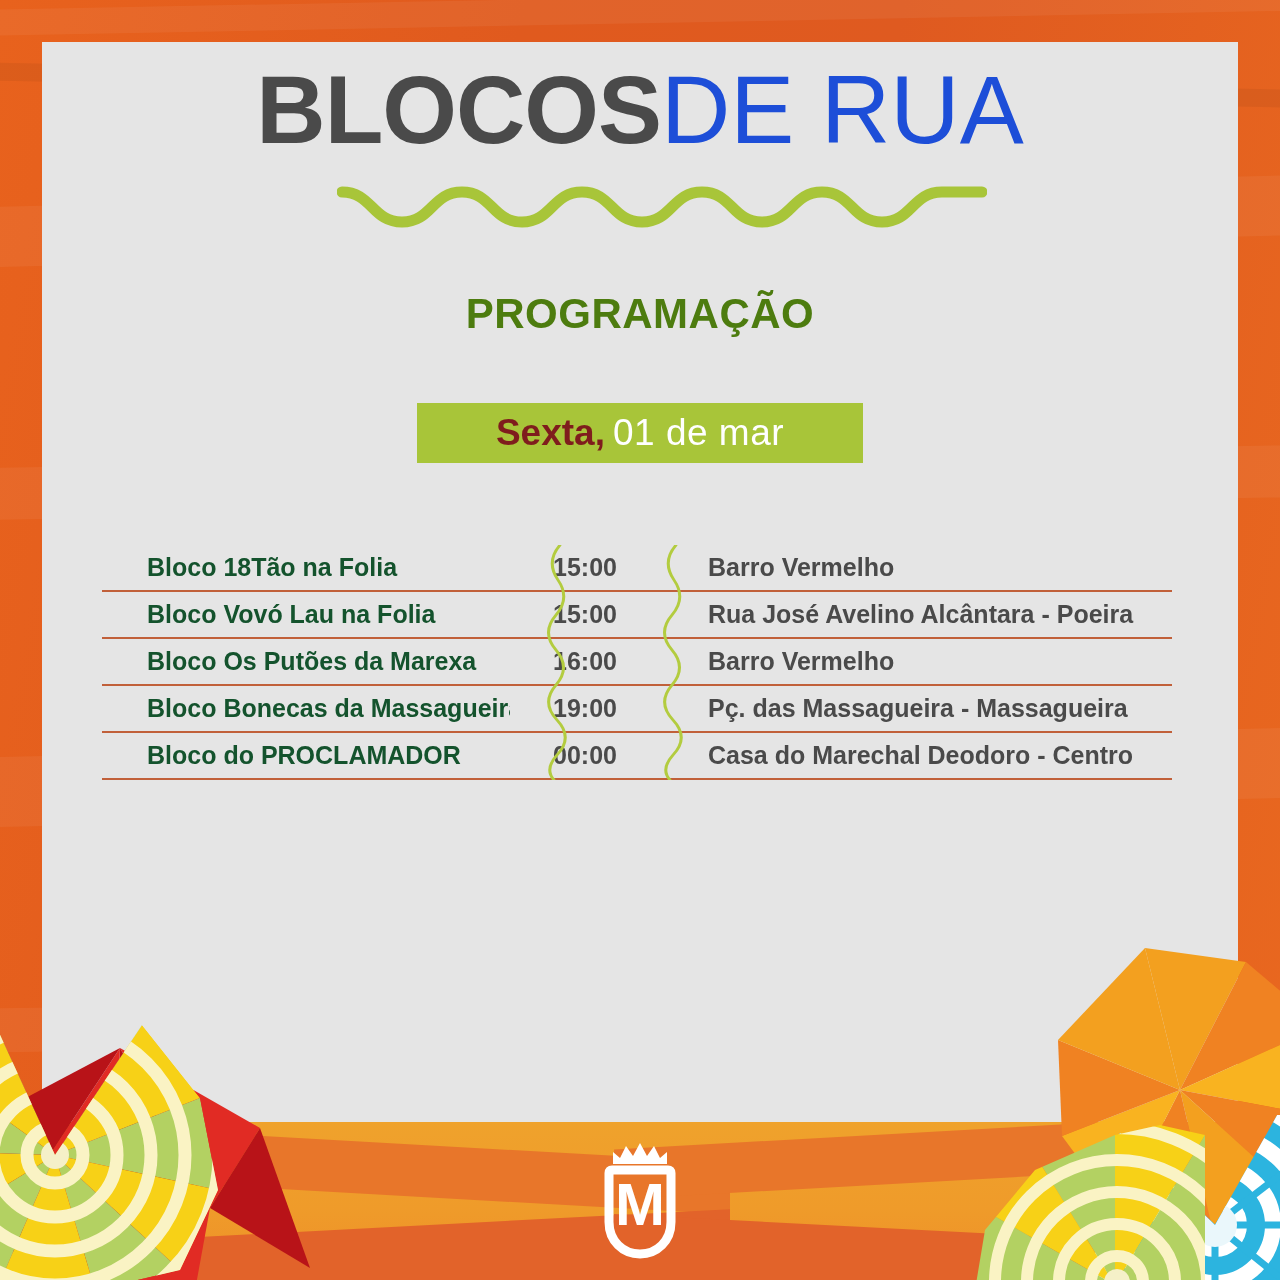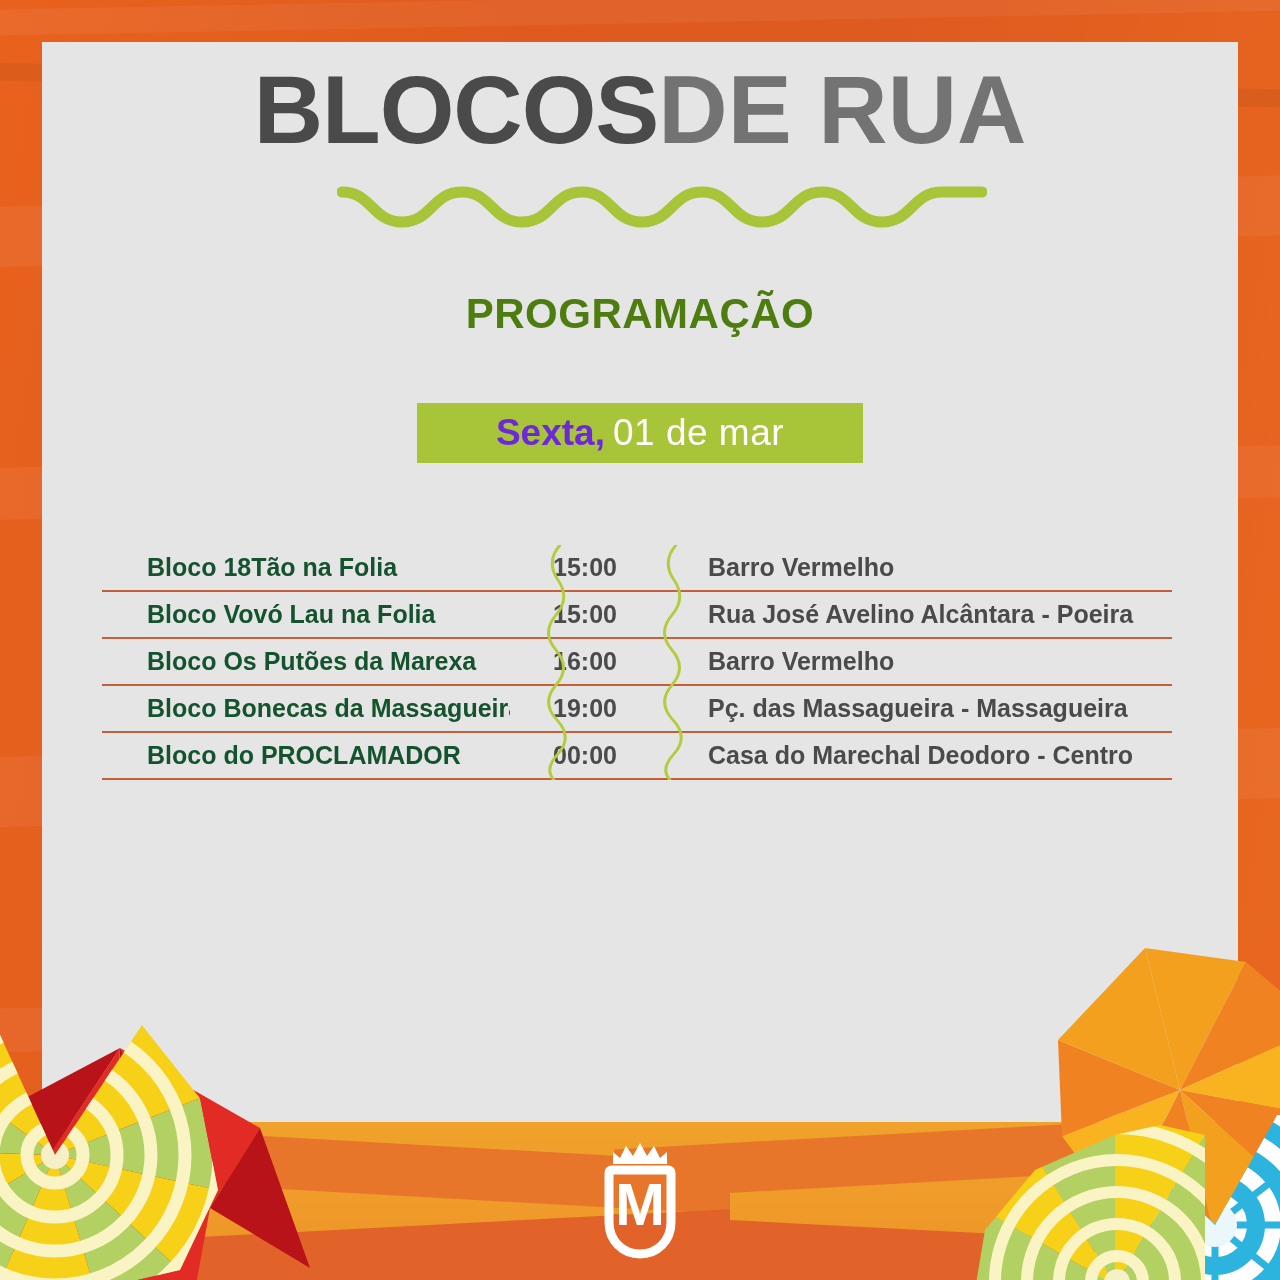--- a/index.html
+++ b/index.html
@@ -60,22 +60,22 @@
     line-height: 1;
   }
   .title .t-bold {
     font-size: 96px;
     font-weight: bold;
     color: #4a4a4a;
     letter-spacing: -1px;
   }
   .title .t-light {
     font-size: 96px;
-    font-weight: 700;
-    color: #737373;
+    font-weight: 400;
+    color: #1d4ed8;
     letter-spacing: 0px;
   }
 
   .wave-divider {
     position: absolute;
     left: 295px;
     top: 128px;
     width: 650px;
     height: 70px;
   }
@@ -101,21 +101,21 @@
     height: 60px;
     background: #a8c539;
     display: flex;
     align-items: center;
     justify-content: center;
     white-space: nowrap;
   }
   .date-banner .d-bold {
     font-size: 37px;
     font-weight: bold;
-    color: #6d28d9;
+    color: #7f1d1d;
     letter-spacing: 0px;
   }
   .date-banner .d-light {
     font-size: 37px;
     font-weight: 300;
     color: #ffffff;
     letter-spacing: 0.5px;
     margin-left: 8px;
   }
 

